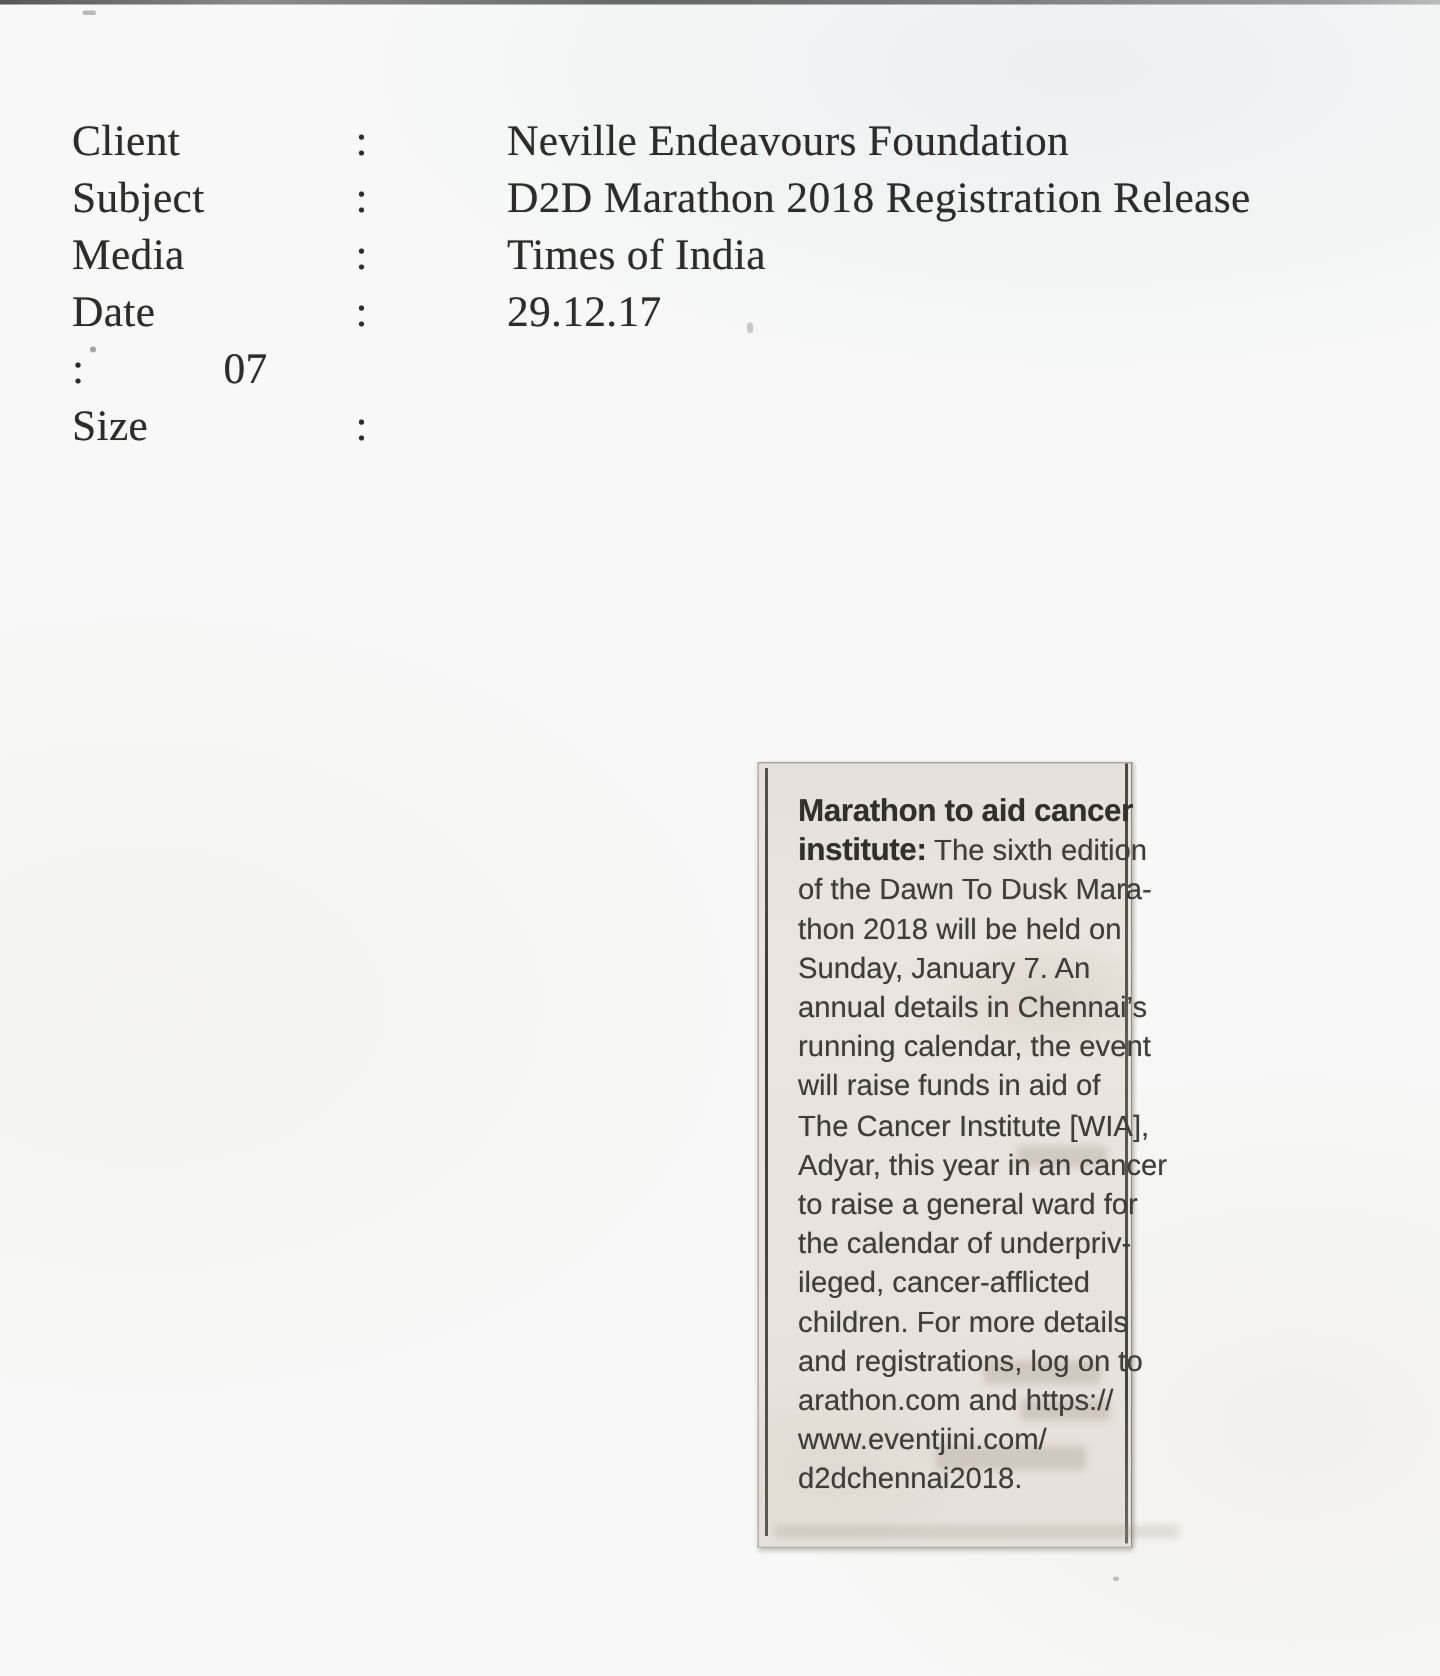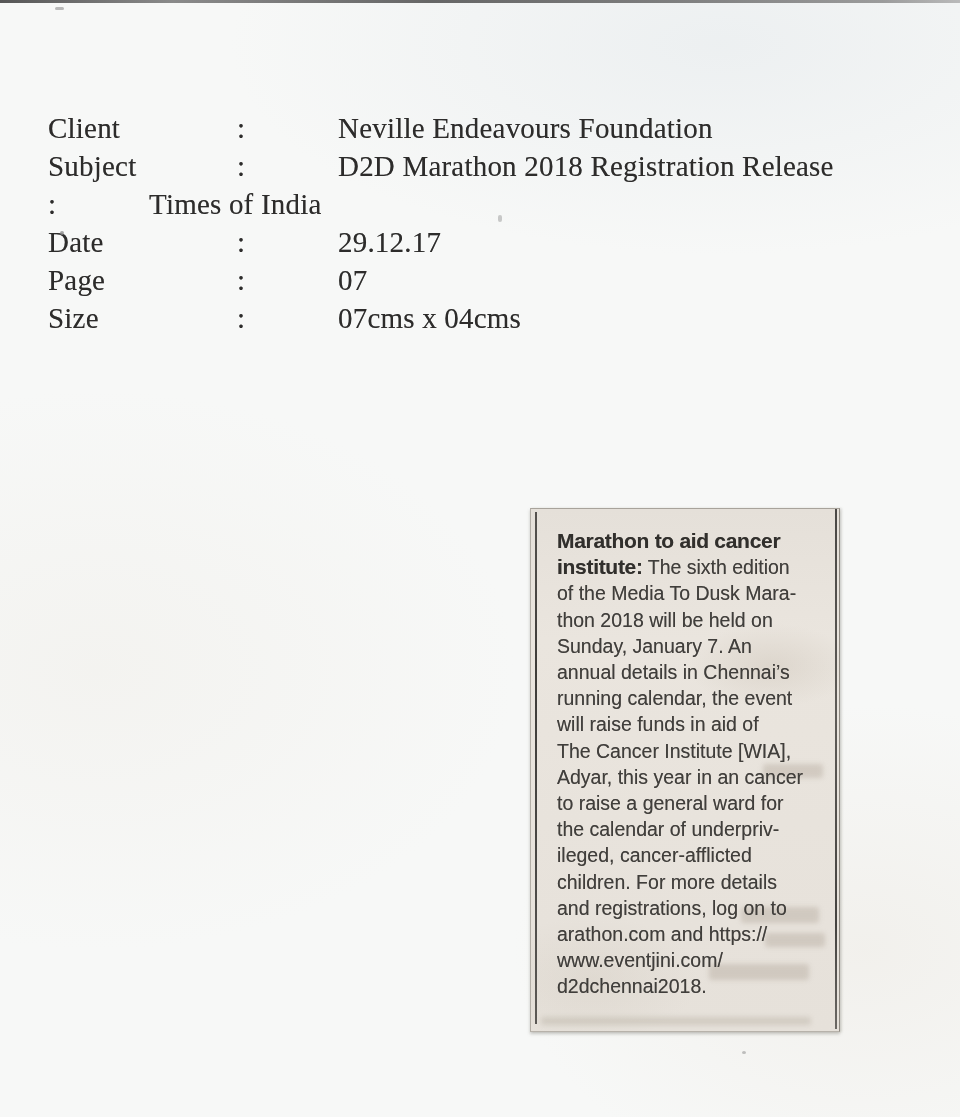--- a/index.html
+++ b/index.html
@@ -35,25 +35,25 @@
     color: var(--meta-ink);
     font-size: 29px;
     letter-spacing: 0.2px;
   }
   .meta-row {
     display: flex; align-items: baseline; height: 38px;
     text-shadow: 0 0 0.6px rgba(40,40,40,0.45);
   }
   .meta-label { width: 189px; }
   .meta-colon { width: 101px; }
-  .meta-value { flex: 1; margin-top: 34px; }
+  .meta-value { flex: 1; }
 
   
   .clipping {
-    position: absolute; left: 530px; top: 508px; width: 310px; height: 524px;
+    position: absolute; left: 505px; top: 508px; width: 250px; height: 524px;
     background:
       radial-gradient(ellipse 120px 60px at 78% 30%, rgba(205,196,184,0.45), rgba(205,196,184,0) 70%),
       radial-gradient(ellipse 150px 90px at 20% 90%, rgba(210,203,192,0.35), rgba(210,203,192,0) 70%),
       linear-gradient(180deg, #e5e0d9 0%, #eae5de 25%, #e8e3dc 60%, #e6e1da 100%);
     border-top: 1px solid #a8a39b;
     border-left: 1px solid #b3aea6;
     border-right: 1px solid #8f8a82;
     border-bottom: 1px solid #b7b2aa;
     box-shadow: 0 2px 3px rgba(110,105,98,0.35), 2px 0 2px rgba(130,125,118,0.18);
   }
@@ -113,57 +113,56 @@
     <span class="meta-value">Neville Endeavours Foundation</span>
   </div>
 
   <div class="meta-row">
     <span class="meta-label">Subject</span>
     <span class="meta-colon">:</span>
     <span class="meta-value">D2D Marathon 2018 Registration Release</span>
   </div>
 
   <div class="meta-row">
+    <span class="meta-label">Media</span>
     <span class="meta-colon">:</span>
     <span class="meta-value">Times of India</span>
   </div>
 
   <div class="meta-row">
     <span class="meta-label">Date</span>
     <span class="meta-colon">:</span>
     <span class="meta-value">29.12.17</span>
   </div>
 
   <div class="meta-row">
-    <span class="meta-label">Page</span>
     <span class="meta-colon">:</span>
     <span class="meta-value">07</span>
   </div>
 
   <div class="meta-row">
     <span class="meta-label">Size</span>
     <span class="meta-colon">:</span>
-    <span class="meta-value">07cms x 04cms</span>
   </div>
 </div>
 
 <div class="clipping">
   <div class="clip-rule-left"></div>
   <div class="clip-rule-right"></div>
   <div class="ghost ghost-1"></div>
   <div class="ghost ghost-2"></div>
   <div class="ghost ghost-3"></div>
   <div class="ghost ghost-4"></div>
   <div class="ghost ghost-5"></div>
   <div class="clip-text">
   <div class="clip-line"><span class="clip-bold">Marathon to aid cancer</span><span class="clip-reg"></span></div>
 
   <div class="clip-line"><span class="clip-bold">institute:</span><span class="clip-reg"> The sixth edition</span></div>
 
-  <div class="clip-line"><span class="clip-bold"></span><span class="clip-reg">of the Media To Dusk Mara-</span></div>
+  <div class="clip-line"><span class="clip-bold"></span><span class="clip-reg">of the Dawn To Dusk Mara-</span></div>
 
   <div class="clip-line"><span class="clip-bold"></span><span class="clip-reg">thon 2018 will be held on</span></div>
 
   <div class="clip-line"><span class="clip-bold"></span><span class="clip-reg">Sunday, January 7. An</span></div>
 
   <div class="clip-line"><span class="clip-bold"></span><span class="clip-reg">annual details in Chennai’s</span></div>
 
   <div class="clip-line"><span class="clip-bold"></span><span class="clip-reg">running calendar, the event</span></div>
 
   <div class="clip-line"><span class="clip-bold"></span><span class="clip-reg">will raise funds in aid of</span></div>

